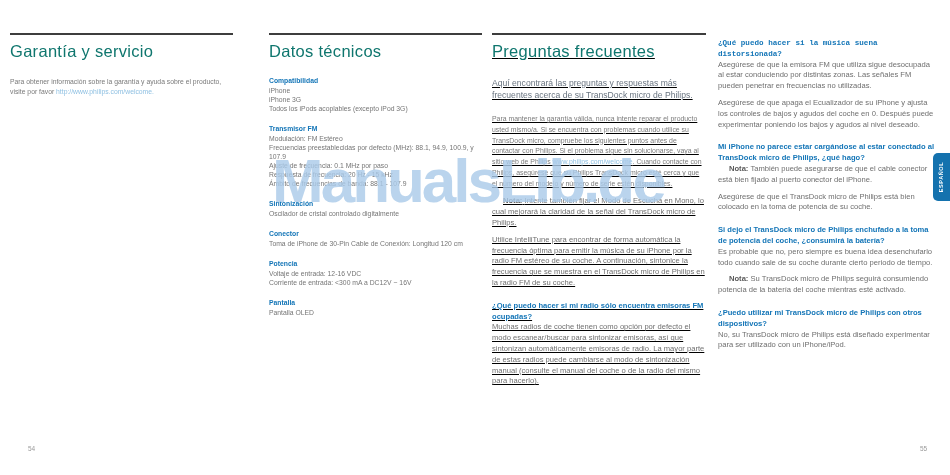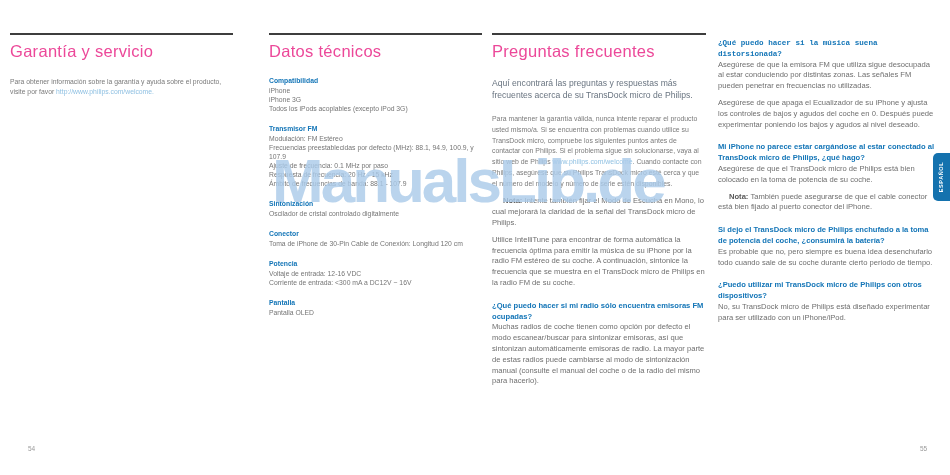--- a/index.html
+++ b/index.html
@@ -4,26 +4,26 @@
 <style>
   html,body { margin:0; padding:0; background:#ffffff; }
   .sheet {
     position:relative; width:950px; height:475px; background:#ffffff;
     overflow:hidden; font-family:"Liberation Sans", sans-serif;
     -webkit-font-smoothing:antialiased;
   }
   .col { position:absolute; top:33px; }
   .col1 { left:10px;  width:223px; }
   .col2 { left:269px; width:213px; }
-  .col3 { left:492px; width:214px; }
+  .col3 { left:492px; width:214px;text-decoration:underline; }
   .col4 { left:718px; width:218px; }
   .rule { border-top:2px solid #3d3d3d; height:0; }
 
   .section-title {
-    font-size:16.5px; font-weight:400; color:#ec4899;
+    font-size:16.5px; font-weight:400; color:#0f766e;
     letter-spacing:0.3px; margin:7px 0 16px 0;
   }
 
   
   .warranty-body { font-size:6.8px; color:#7a7a7a; line-height:9.5px; margin-top:13px; }
 
   
   .spec-group { margin-top:12px; }
   .spec-group:first-of-type { margin-top:16px; }
   .spec-title { color:#1375b7; font-weight:bold; font-size:6.8px; margin:0 0 2px 0; }
@@ -130,25 +130,26 @@
     <p class="faq-q">¿Qué puedo hacer si mi radio sólo encuentra emisoras FM ocupadas?</p>
     <p class="faq-a">Muchas radios de coche tienen como opción por defecto el modo escanear/buscar para sintonizar emisoras, así que sintonizan automáticamente emisoras de radio. La mayor parte de estas radios puede cambiarse al modo de sintonización manual (consulte el manual del coche o de la radio del mismo para hacerlo).</p>
   </div>
 
   <div class="col col4">
     <p class="faq-q">¿Qué puedo hacer si la música suena distorsionada?</p>
     <p class="faq-a">Asegúrese de que la emisora FM que utiliza sigue desocupada al estar conduciendo por distintas zonas. Las señales FM pueden penetrar en frecuencias no utilizadas.</p>
     <p class="faq-a">Asegúrese de que apaga el Ecualizador de su iPhone y ajusta los controles de bajos y agudos del coche en 0. Después puede experimentar poniendo los bajos y agudos al nivel deseado.</p>
 
     <p class="faq-q">Mi iPhone no parece estar cargándose al estar conectado al TransDock micro de Philips, ¿qué hago?</p>
+    <p class="faq-a note"><span class="nota-label">Nota:</span> <span>También puede asegurarse de que el cable conector está bien fijado al puerto conector del iPhone.</span></p>
     <p class="faq-a">Asegúrese de que el TransDock micro de Philips está bien colocado en la toma de potencia de su coche.</p>
-    <p class="faq-a note"><span class="nota-label">Nota:</span> <span>También puede asegurarse de que el cable conector está bien fijado al puerto conector del iPhone.</span></p>
 
     <p class="faq-q">Si dejo el TransDock micro de Philips enchufado a la toma de potencia del coche, ¿consumirá la batería?</p>
     <p class="faq-a">Es probable que no, pero siempre es buena idea desenchufarlo todo cuando sale de su coche durante cierto periodo de tiempo.</p>
+    <p class="faq-a note"><span class="nota-label">Nota:</span> <span>Su TransDock micro de Philips seguirá consumiendo potencia de la batería del coche mientras esté activado.</span></p>
 
     <p class="faq-q">¿Puedo utilizar mi TransDock micro de Philips con otros dispositivos?</p>
     <p class="faq-a">No, su TransDock micro de Philips está diseñado experimentar para ser utilizado con un iPhone/iPod.</p>
   </div>
 
   <div class="watermark">ManualsLib.de</div>
 
   <div class="lang-tab">
     <span>ESPAÑOL</span>
   </div>

